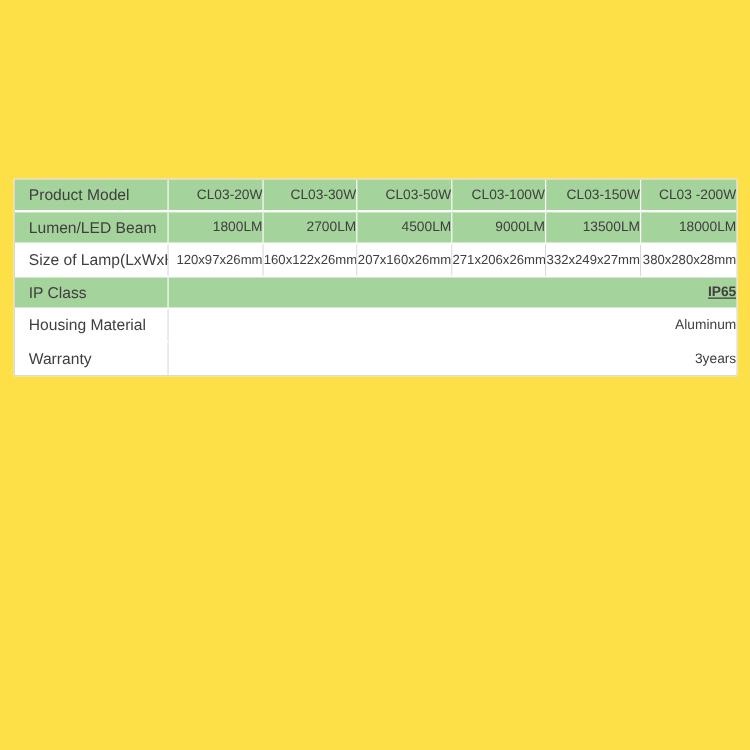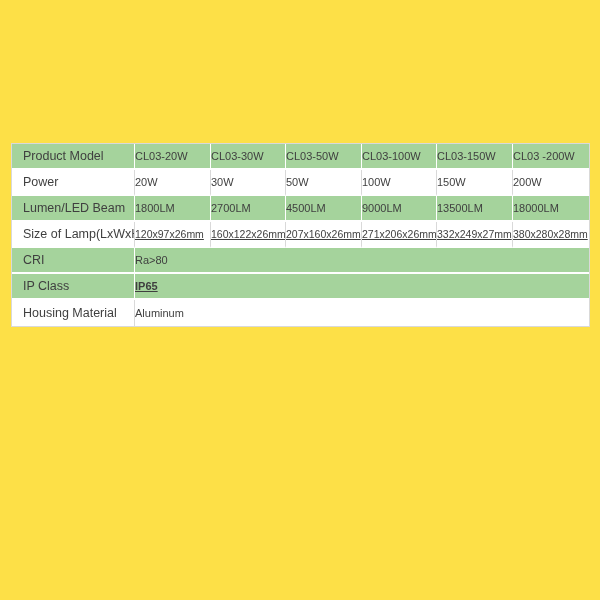--- a/index.html
+++ b/index.html
@@ -23,21 +23,21 @@
     border-collapse: separate;
     border-spacing: 0;
     table-layout: fixed;
     width: 100%;
     color: #3f3f3f;
   }
   td {
     box-sizing: border-box;
     height: 26px;
     vertical-align: middle;
-    text-align: left;
+    text-align: right;
     font-size: 11px;
     white-space: nowrap;
     overflow: hidden;
     padding: 0;
   }
   td.label {
     text-align: left;
     padding-left: 11px;
     font-size: 12.5px;
   }
@@ -46,21 +46,21 @@
     border-bottom: 2px solid #ffffff;
     border-right: 1px solid #ffffff;
   }
   tr.w td {
     background: #ffffff;
     border-bottom: 2px solid #ffffff;
     border-right: 1px solid #d9d9d9;
   }
   tr td:last-child { border-right: none; }
   tr:last-child td { border-bottom: none; }
-  td.dense { font-size: 10.5px; text-decoration: underline; }
+  td.dense { font-size: 10.5px; }
   td.strong { font-weight: bold; text-decoration: underline; }
 </style>
 </head>
 <body>
 
 <div class="stage">
   <div class="table-wrap">
     <table class="spec">
       <colgroup>
         <col style="width:123px">
@@ -74,55 +74,46 @@
       <tbody>
         <tr class="g">
           <td class="label">Product Model</td>
           <td>CL03-20W</td>
           <td>CL03-30W</td>
           <td>CL03-50W</td>
           <td>CL03-100W</td>
           <td>CL03-150W</td>
           <td>CL03 -200W</td>
         </tr>
-        <tr class="w">
-          <td class="label">Power</td>
-          <td>20W</td>
-          <td>30W</td>
-          <td>50W</td>
-          <td>100W</td>
-          <td>150W</td>
-          <td>200W</td>
-        </tr>
         <tr class="g">
           <td class="label">Lumen/LED Beam</td>
           <td>1800LM</td>
           <td>2700LM</td>
           <td>4500LM</td>
           <td>9000LM</td>
           <td>13500LM</td>
           <td>18000LM</td>
         </tr>
         <tr class="w">
           <td class="label">Size of Lamp(LxWxH)</td>
           <td class="dense">120x97x26mm</td>
           <td class="dense">160x122x26mm</td>
           <td class="dense">207x160x26mm</td>
           <td class="dense">271x206x26mm</td>
           <td class="dense">332x249x27mm</td>
           <td class="dense">380x280x28mm</td>
         </tr>
         <tr class="g">
-          <td class="label">CRI</td>
-          <td colspan="6">Ra&gt;80</td>
-        </tr>
-        <tr class="g">
           <td class="label">IP Class</td>
           <td colspan="6" class="strong">IP65</td>
         </tr>
         <tr class="w">
           <td class="label">Housing Material</td>
           <td colspan="6">Aluminum</td>
         </tr>
+        <tr class="w">
+          <td class="label">Warranty</td>
+          <td colspan="6">3years</td>
+        </tr>
       </tbody>
     </table>
   </div>
 </div>
 
 </body></html>

